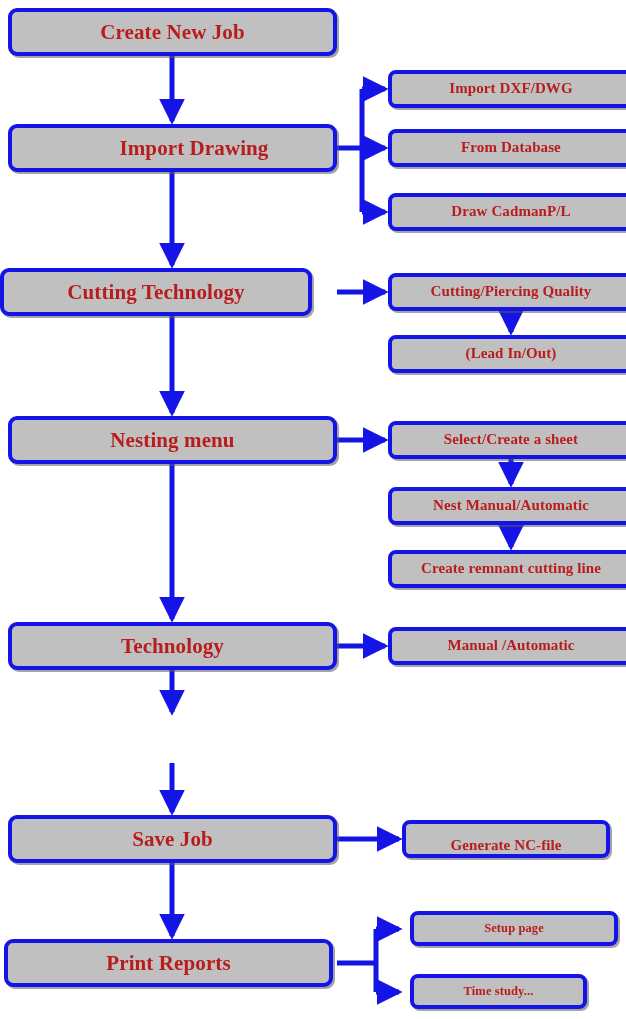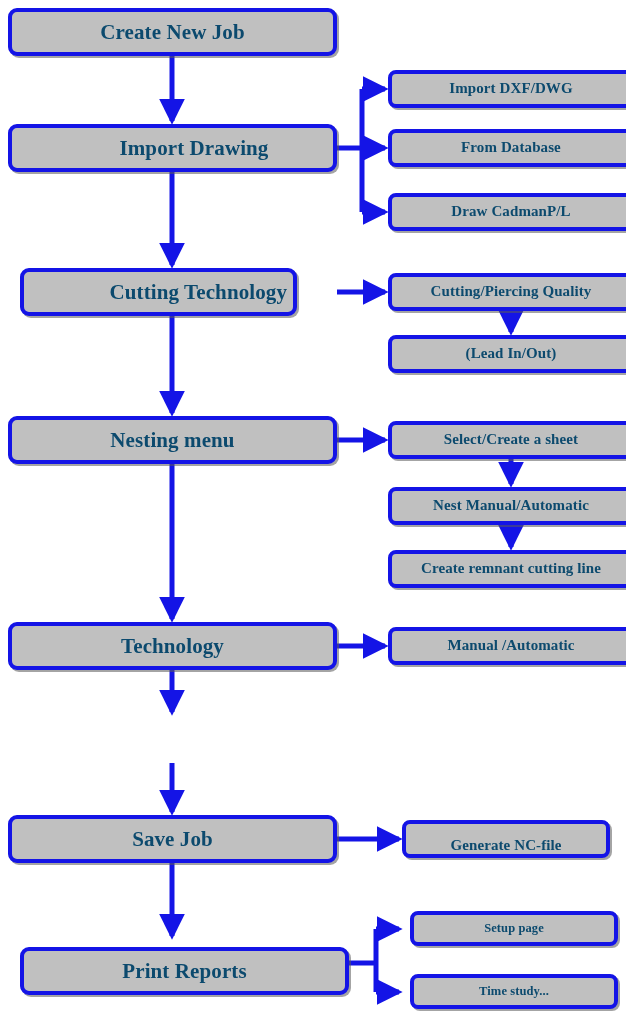--- a/index.html
+++ b/index.html
@@ -28,21 +28,21 @@
   }
   .node {
     position: absolute;
     box-sizing: border-box;
     background: #c0c0c0;
     border: 4px solid #1414e6;
     border-radius: 9px;
     display: flex;
     align-items: center;
     justify-content: center;
-    color: #0c4a6e;
+    color: #b91c1c;
     font-weight: bold;
     text-align: center;
     letter-spacing: 0.1px;
     line-height: 1.05;
     box-shadow: 2px 2px 0 rgba(90,90,90,0.55);
     z-index: 2;
   }
   .node.main {
     font-size: 21px;
   }
@@ -116,33 +116,33 @@
       <path d="M 376 929 L 376 992"></path>
     </g>
   </svg>
 
   <div class="node main" style="left:8px; top:8px; width:329px; height:48px;">
     <span>Create New Job</span>
   </div>
   <div class="node main" style="left:8px; top:124px; width:329px; height:48px;padding-left:43px;">
     <span>Import Drawing</span>
   </div>
-  <div class="node main" style="left:20px; top:268px; width:277px; height:48px;justify-content:flex-end;">
+  <div class="node main" style="left:0; top:268px; width:312px; height:48px;">
     <span>Cutting Technology</span>
   </div>
   <div class="node main" style="left:8px; top:416px; width:329px; height:48px;border-radius:9px;">
     <span>Nesting menu</span>
   </div>
   <div class="node main" style="left:8px; top:622px; width:329px; height:48px;">
     <span>Technology</span>
   </div>
   <div class="node main" style="left:8px; top:815px; width:329px; height:48px;">
     <span>Save Job</span>
   </div>
-  <div class="node main" style="left:20px; top:939px; width:329px; height:48px;margin-top:8px;">
+  <div class="node main" style="left:4px; top:939px; width:329px; height:48px;">
     <span>Print Reports</span>
   </div>
 
   <div class="node branch" style="left:388px; top:70px; width:246px; height:38px;">
     <span>Import DXF/DWG</span>
   </div>
   <div class="node branch" style="left:388px; top:129px; width:246px; height:38px;">
     <span>From Database</span>
   </div>
   <div class="node branch" style="left:388px; top:193px; width:246px; height:38px;">
@@ -165,17 +165,17 @@
   </div>
   <div class="node branch" style="left:388px; top:627px; width:246px; height:38px;">
     <span>Manual /Automatic</span>
   </div>
   <div class="node branch" style="left:402px; top:820px; width:208px; height:38px;align-items:flex-end;">
     <span>Generate NC-file</span>
   </div>
   <div class="node small" style="left:402px; top:911px; width:208px; height:35px;">
     <span>Setup page</span>
   </div>
-  <div class="node small" style="left:402px; top:974px; width:208px; height:35px;">
+  <div class="node small" style="left:402px; top:974px; width:177px; height:35px;">
     <span>Time study...</span>
   </div>
 
 </div>
 
 </body></html>

